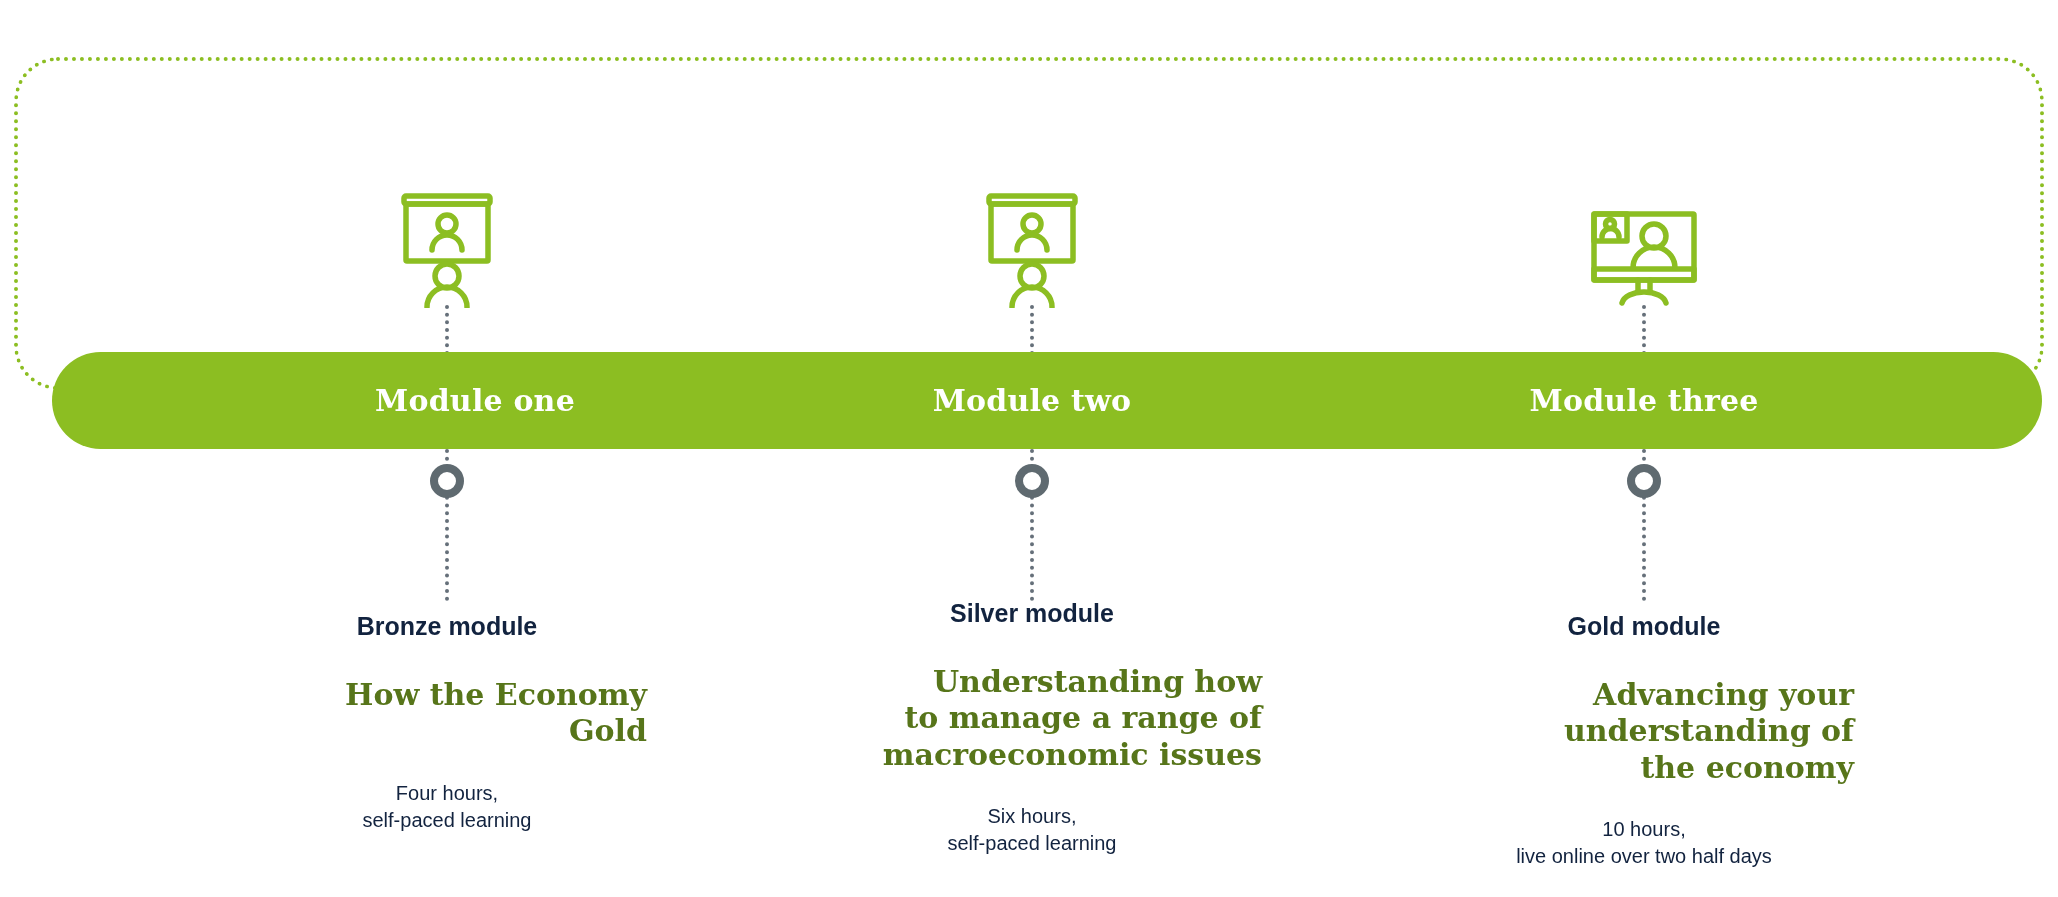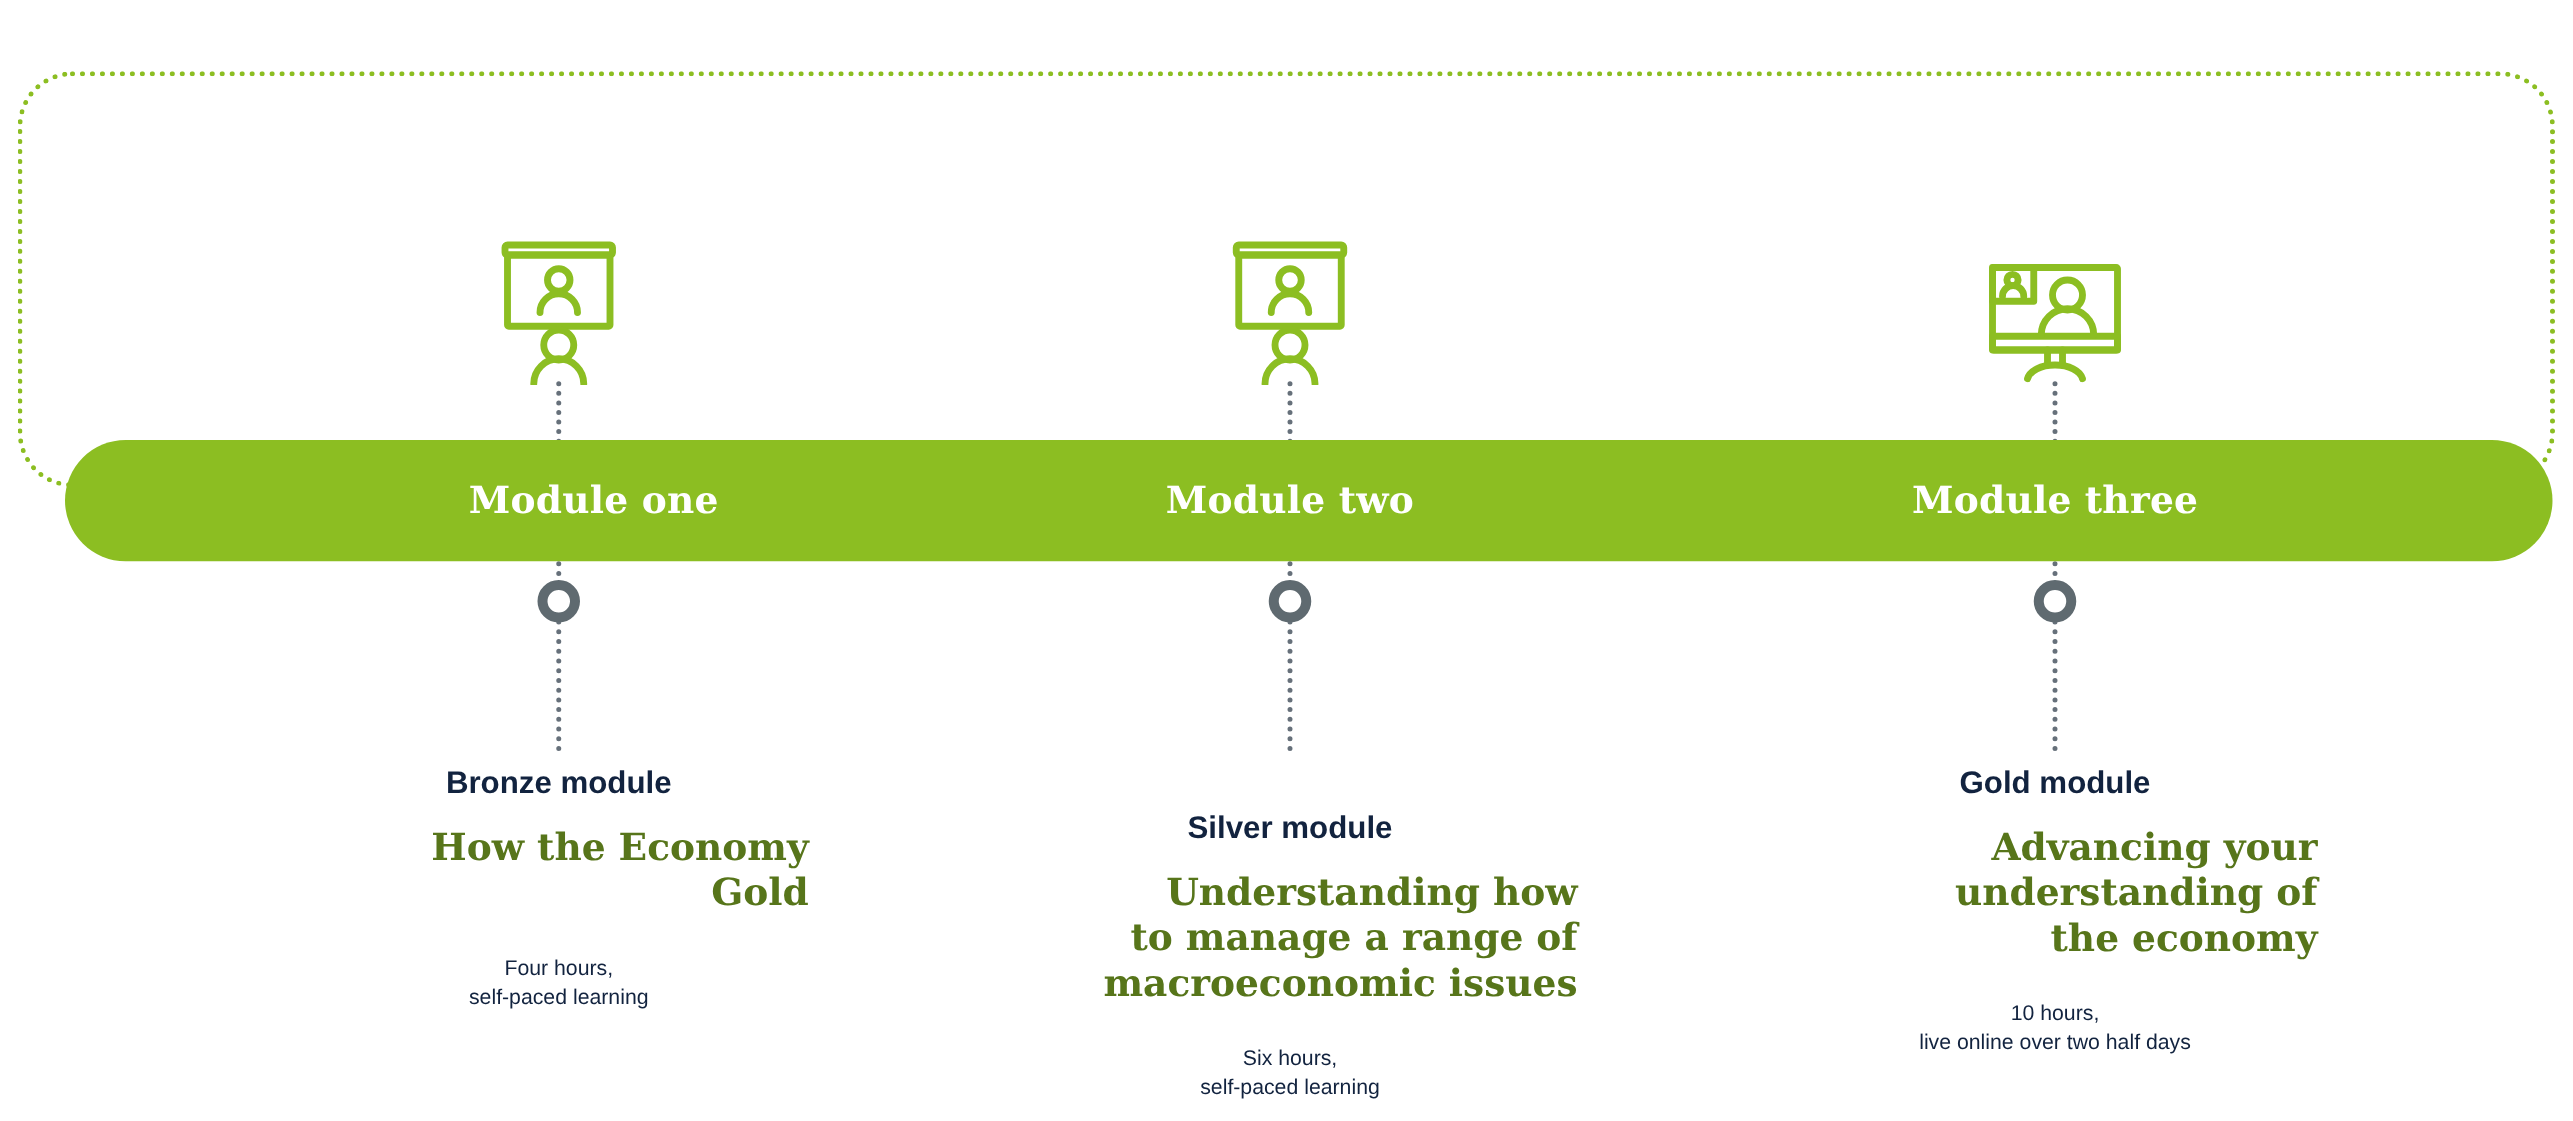--- a/index.html
+++ b/index.html
@@ -96,39 +96,39 @@
     transform: translateX(-50%);
     text-align: center;
     z-index: 3;
   }
 
   .tier-name {
     font-family: "Liberation Sans", sans-serif;
     font-weight: bold;
     font-size: 25px;
     color: #12233F;
-    margin: 0 0 20px 0;
+    margin: 0 0 36px 0;
     white-space: nowrap;
     line-height: 1.1;
   }
 
   .course-title {
     font-family: "DejaVu Serif", "Liberation Serif", serif;
     font-weight: bold;
     font-size: 30px;
     color: #57751A;
     line-height: 1.22;
     margin: 0 0 30px 0;
     text-align: right;
   }
 
   .duration {
     font-family: "Liberation Sans", sans-serif;
     font-weight: normal;
-    font-size: 17px;
+    font-size: 20px;
     color: #12233F;
     line-height: 1.35;
     margin: 0;
   }
 </style>
 </head>
 <body>
 
 <div class="canvas">
 
@@ -189,21 +189,21 @@
     <p class="course-title">
       <span>How the Economy</span><br>
       <span>Gold</span>
     </p>
     <p class="duration">
       <span>Four hours,</span><br>
       <span>self-paced learning</span>
     </p>
   </div>
 
-  <div class="col-text" style="left:1032px; top:649px; width:460px;">
+  <div class="col-text" style="left:1032px; top:600px; width:460px;">
     <p class="tier-name">Silver module</p>
     <p class="course-title">
       <span>Understanding how</span><br>
       <span>to manage a range of</span><br>
       <span>macroeconomic issues</span>
     </p>
     <p class="duration">
       <span>Six hours,</span><br>
       <span>self-paced learning</span>
     </p>

